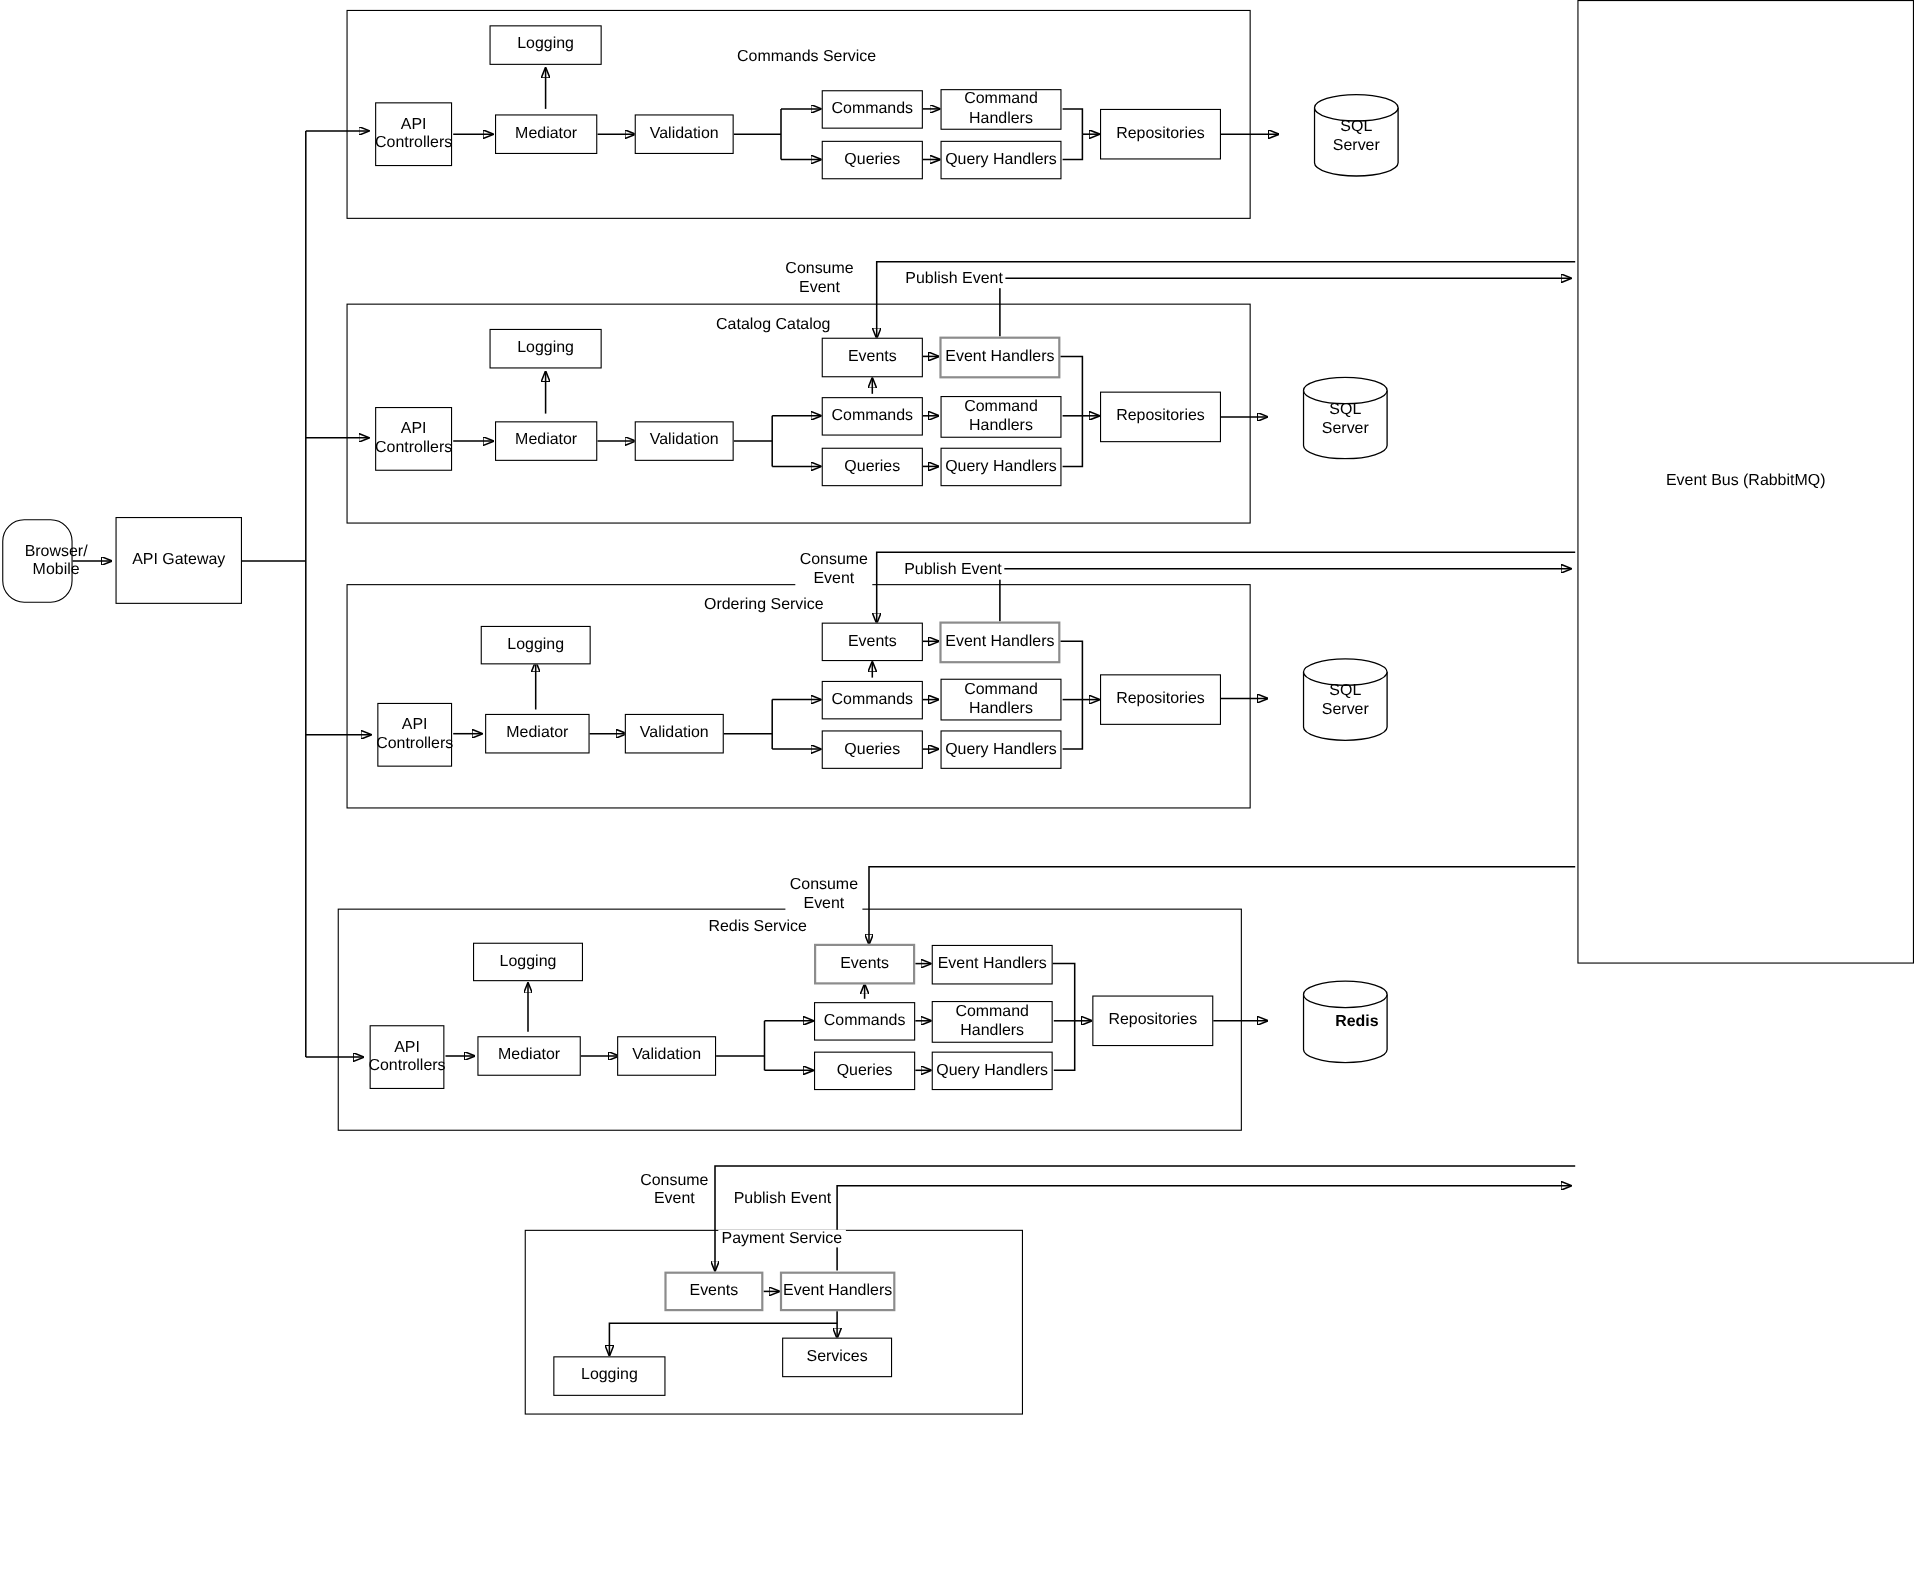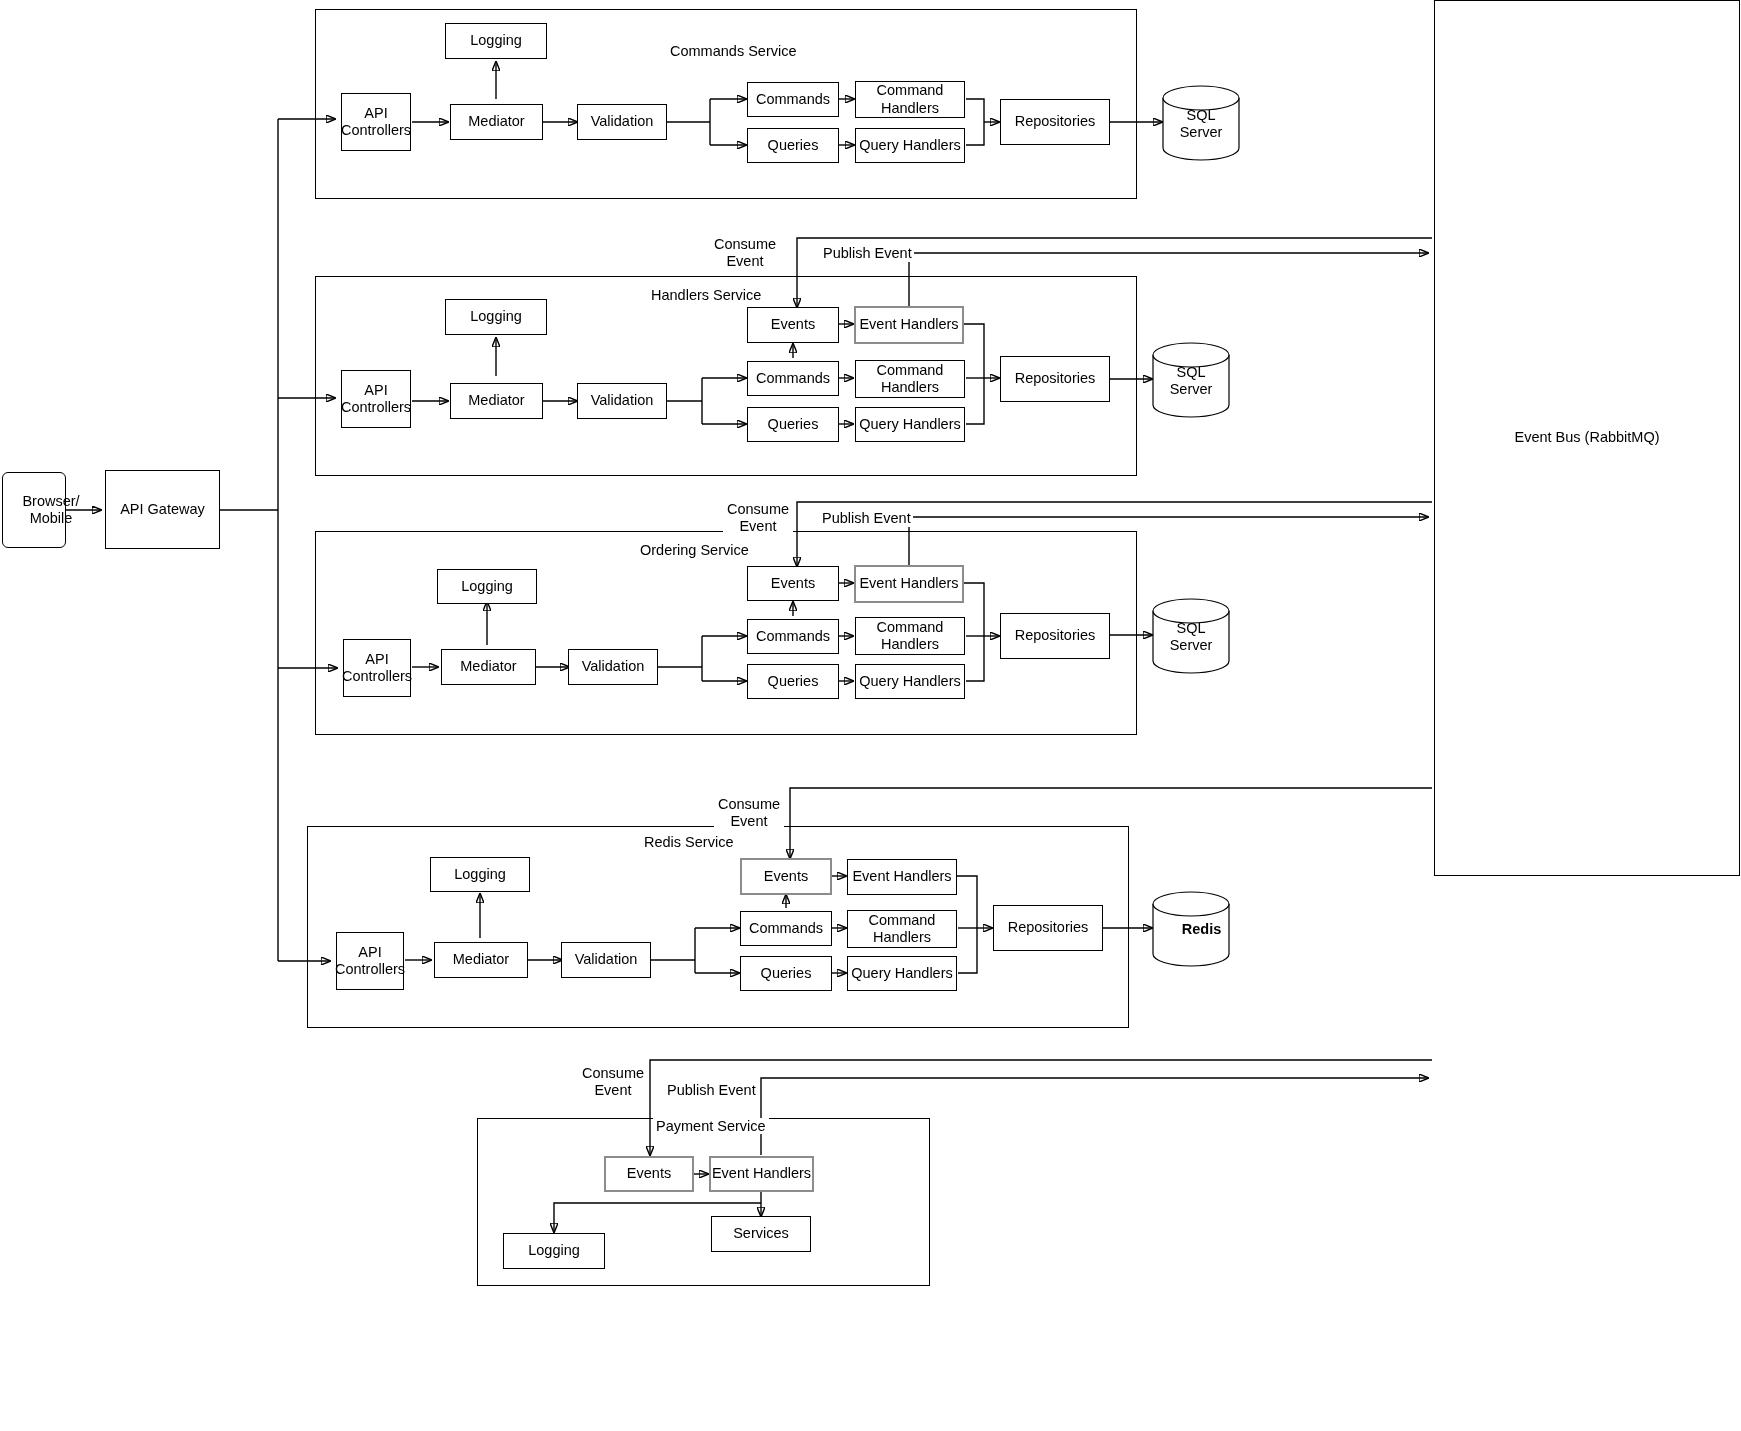--- a/index.html
+++ b/index.html
@@ -23,21 +23,21 @@
     display:flex;
     align-items:center;
     justify-content:center;
     text-align:center;
     font-size:14.5px;
     line-height:1.18;
     color:#000000;
     white-space:pre-line;
     z-index:6;
   }
-  .node.rounded{border-radius:6px;padding-left:34px;}
+  .node.rounded{border-radius:20px;padding-left:34px;}
   .node.thick{border:2px solid #8c8c8c;}
   
   .container{
     position:absolute;
     box-sizing:border-box;
     border:1px solid #000000;
     background:transparent;
     z-index:2;
   }
   .container-title{
@@ -59,20 +59,21 @@
     white-space:pre-line;
     z-index:7;
     background:#ffffff;
     padding:0 2px;
   }
   .flabel.left{text-align:left;}
   
   .cyl{
     position:absolute;
     z-index:6;
+    margin-left:32px;
   }
   .cyl svg{display:block;}
   .cyl .cyl-text{
     position:absolute;
     left:0;right:0;
     top:50%;
     transform:translateY(-46%);
     text-align:center;
     font-size:14.5px;
     line-height:1.18;
@@ -241,21 +242,21 @@
     </svg>
     <div class="cyl-text">SQL
 Server</div>
   </div>
 
   <div class="flabel" style="left:710px;top:236px;width:66px;">Consume
 Event</div>
   <div class="flabel left" style="left:821px;top:245px;">Publish Event</div>
 
   <div class="container" style="left:315px;top:276px;width:822px;height:200px;"></div>
-  <div class="container-title" style="left:648px;top:287px;">Handlers Service</div>
+  <div class="container-title" style="left:648px;top:287px;">Catalog Catalog</div>
 
   <div class="node" style="left:445px;top:299px;width:102px;height:36px;">
     <span>Logging</span></div>
   <div class="node" style="left:341px;top:370px;width:70px;height:58px;">
     <span>API
 Controllers</span></div>
   <div class="node" style="left:450px;top:383px;width:93px;height:36px;">
     <span>Mediator</span></div>
   <div class="node" style="left:577px;top:383px;width:90px;height:36px;">
     <span>Validation</span></div>

